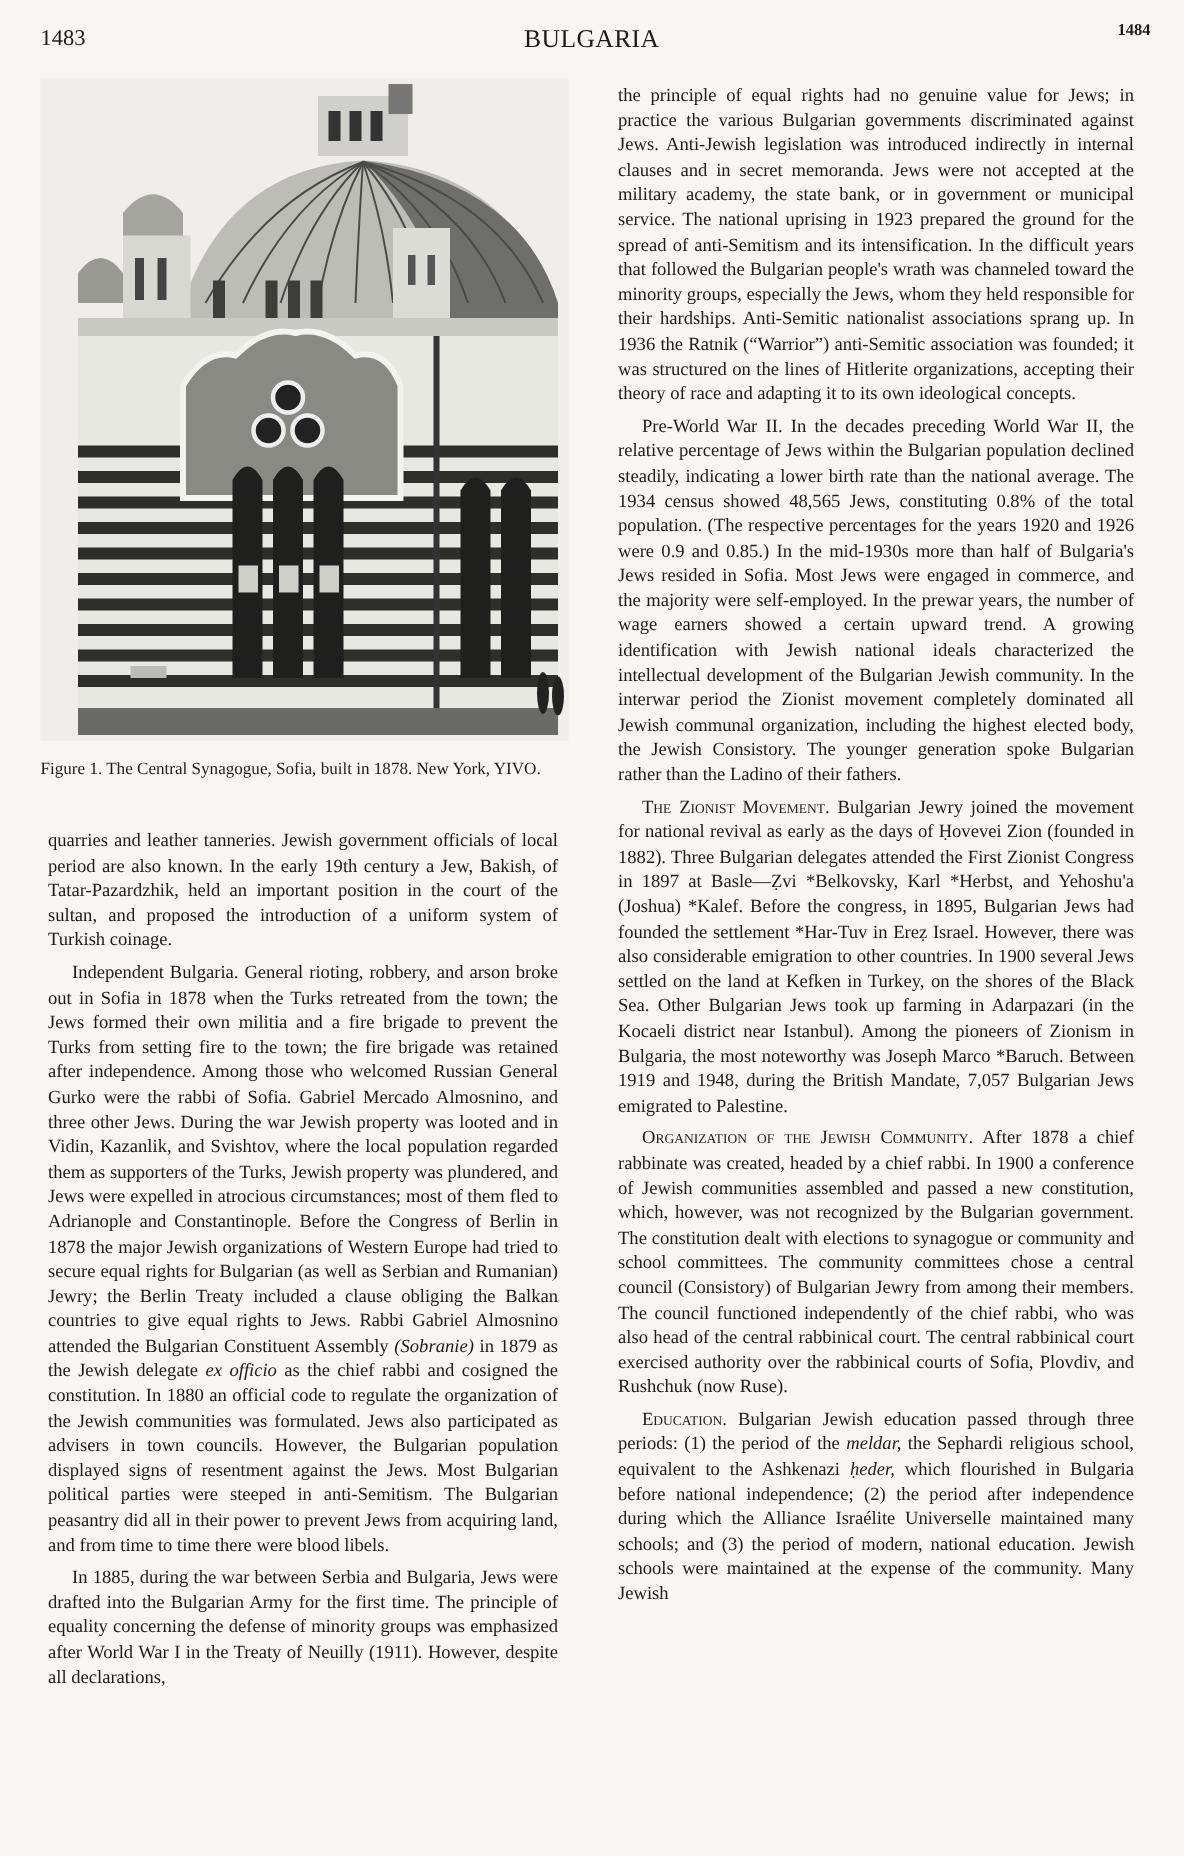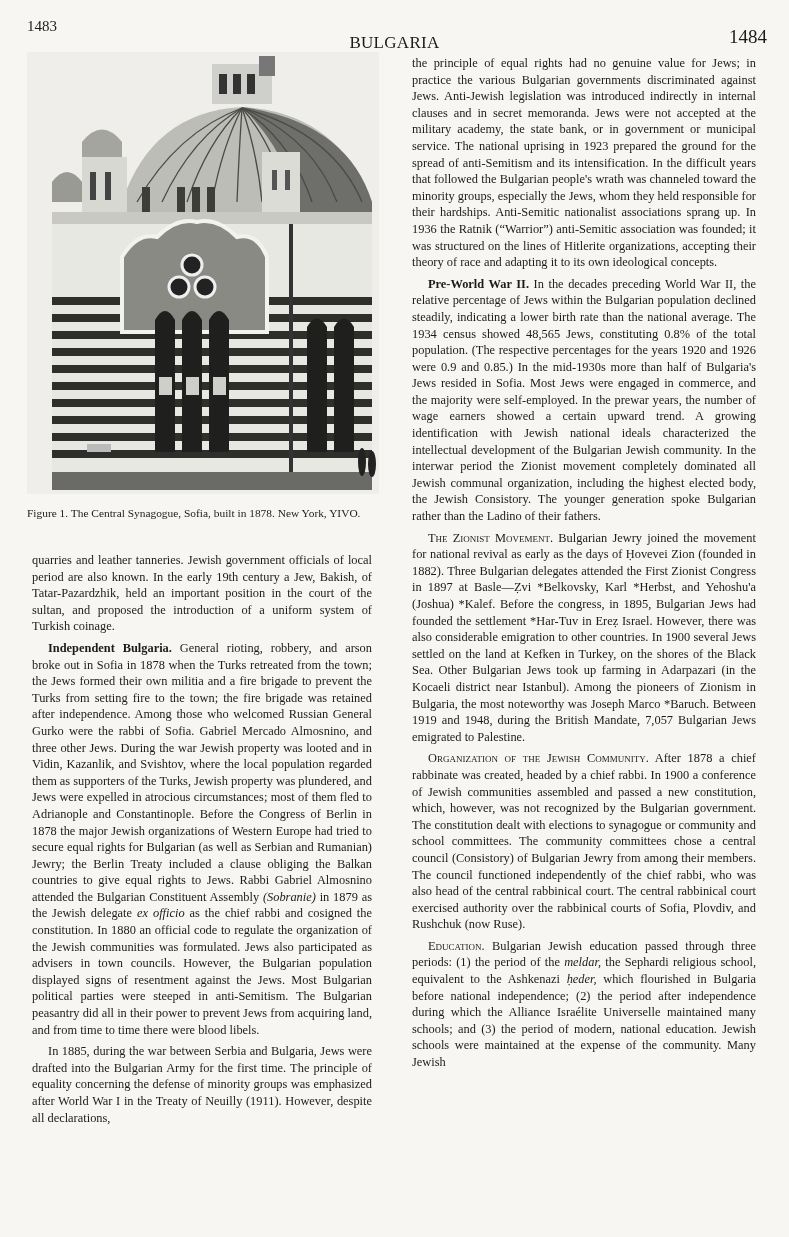--- a/index.html
+++ b/index.html
@@ -1,31 +1,31 @@
 <!DOCTYPE html>
 <html><head>
 <meta charset="utf-8">
 <style>
   html, body { margin: 0; padding: 0; background: #f7f6f3; }
   body { width: 789px; height: 1237px; position: relative; overflow: hidden;
          font-family: "Liberation Serif", "DejaVu Serif", serif; color: #1b1b1b; }
   .running-head { position: absolute; top: 14px; left: 0; width: 789px; height: 22px; }
   .pg-left { position: absolute; left: 27px; top: 4px; font-size: 15px; }
-  .pg-right { position: absolute; right: 22px; top: 12px; font-size: 19px; }
-  .head-title { position: absolute; left: 0; right: 0; top: 2px; text-align: center; font-size: 17px; letter-spacing: 0.3px; margin-top: 17px; }
+  .pg-right { position: absolute; right: 22px; top: 0; font-size: 11px; font-weight: bold; }
+  .head-title { position: absolute; left: 0; right: 0; top: 2px; text-align: center; font-size: 17px; letter-spacing: 0.3px; }
   .col { position: absolute; font-size: 12.4px; line-height: 16.6px; text-align: justify; }
   .col-left { left: 27px; width: 350px; }
   .col-right { left: 407px; width: 354px; top: 50px; }
   .col p { margin: 5px; text-indent: 16px; }
   .col p.noindent { text-indent: 0; }
   .figure { position: absolute; left: 27px; top: 52px; width: 352px; height: 442px; background: #efeeea; overflow: hidden; }
   .figure svg { width: 100%; height: 100%; display: block; }
   .caption { position: absolute; left: 27px; top: 506px; width: 350px; font-size: 11.4px; line-height: 15px; text-align: justify; }
   .col-left.body { top: 547px; }
-  b { font-weight: bold; }
+  b { font-weight: normal; }
   .sc { font-variant: small-caps; }
 </style>
 </head>
 <body>
 
 <div class="running-head">
   <span class="pg-left">1483</span>
   <span class="head-title">BULGARIA</span>
   <span class="pg-right">1484</span>
 </div>

